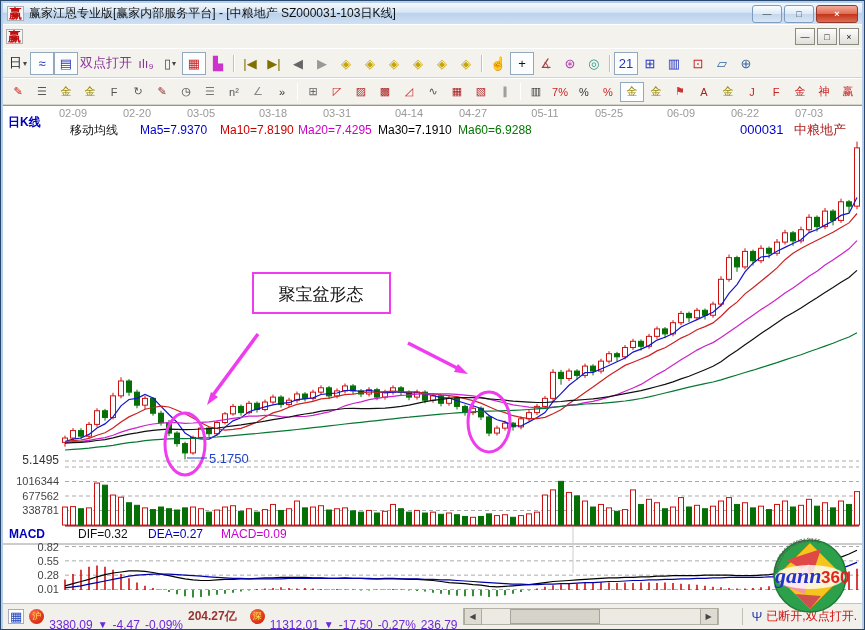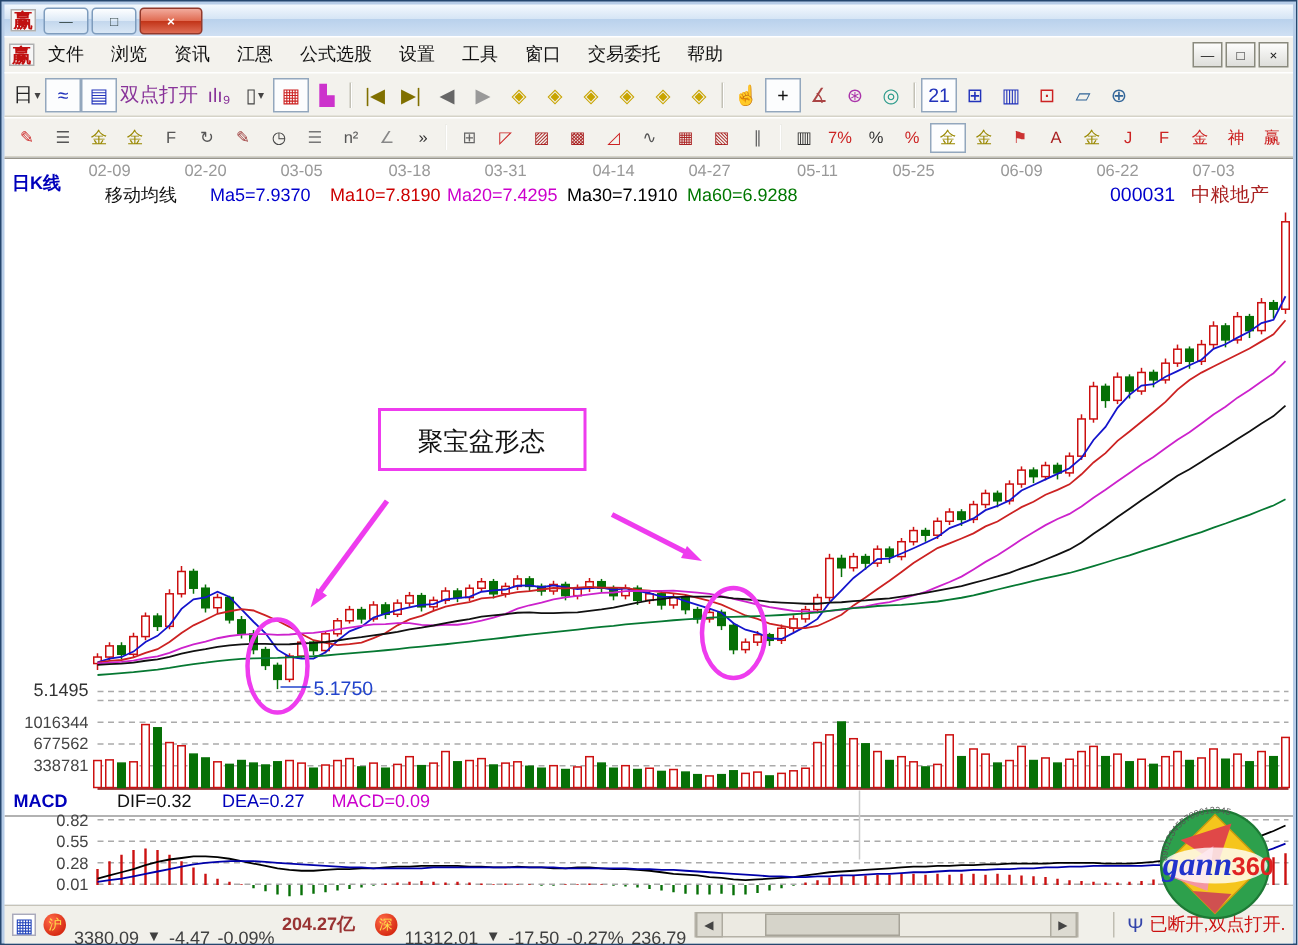--- a/index.html
+++ b/index.html
@@ -27,58 +27,47 @@
   .tbtn.frame{border:1px solid #93a7bd;background:#fcfdfe;}
   .tsep{width:1px;height:17px;background:#c3c1b6;border-right:1px solid #fff;margin:0 3px;}
   .arrow{font-size:8px;color:#444;margin-left:1px;}
   .chartwrap{position:relative;background:#fff;flex:1;border-top:1px solid #98958b;}
   svg{display:block;}
   #gannlogo{position:absolute;right:6px;top:430px;z-index:5;}
   .statusbar{height:25px;flex:0 0 25px;background:#f1f0ea;border-top:1px solid #c6c3b8;display:flex;align-items:center;font-size:12px;gap:5px;padding:0 5px;}
   .sbicon{color:#2244bb;font-size:13px;border:1px solid #aab;background:#fff;line-height:13px;padding:0 1px;}
   .badge{width:15px;height:15px;flex:0 0 15px;border-radius:50%;background:radial-gradient(circle at 35% 30%,#ff6a48,#c81400);
     color:#ffe24a;font-size:9px;display:flex;align-items:center;justify-content:center;}
-  .green{color:#404040;margin-top:16px;}
+  .green{color:#6d28d9;margin-top:16px;}
   .maroon{color:#993333;font-weight:bold;}
   .redtxt{color:#cc1111;}
   .sscroll{display:flex;align-items:center;height:17px;border:1px solid #b5b2a7;background:#eceae2;width:256px;box-sizing:border-box;}
   .sarrow{width:16px;height:15px;background:#dddbd2;border:1px solid #aeaba0;font-size:8px;display:flex;align-items:center;justify-content:center;color:#444;flex:0 0 16px;}
   .strack{flex:1;position:relative;height:15px;}
   .sthumb{position:absolute;left:28px;top:0;width:88px;height:13px;background:#d6d4ca;border:1px solid #a6a398;}
   .conn{margin-left:auto;display:flex;align-items:center;gap:4px;border-left:1px solid #c0bdb2;padding-left:8px;}
   .anticon{color:#3344aa;font-size:13px;}
 </style>
 </head>
 <body>
 
 <div class="win">
 
   <div class="titlebar">
     <span class="applogo">赢</span>
+    <span class="titletext">赢家江恩专业版[赢家内部服务平台] - [中粮地产  SZ000031-103日K线]</span>
     <span class="winbtns">
       <span class="wbtn">—</span>
       <span class="wbtn">□</span>
       <span class="wbtn close">×</span>
     </span>
   </div>
 
   <div class="menubar">
     <span class="applogo">赢</span>
-    <span id="menu-items" style="display:flex;">
-        <span class="menu-item">文件</span>
-        <span class="menu-item">浏览</span>
-        <span class="menu-item">资讯</span>
-        <span class="menu-item">江恩</span>
-        <span class="menu-item">公式选股</span>
-        <span class="menu-item">设置</span>
-        <span class="menu-item">工具</span>
-        <span class="menu-item">窗口</span>
-        <span class="menu-item">交易委托</span>
-        <span class="menu-item">帮助</span>
-      </span>
     <span class="mdi">
       <span class="mdibtn">—</span>
       <span class="mdibtn">□</span>
       <span class="mdibtn">×</span>
     </span>
   </div>
 
   <div class="toolbar" id="tb1">
       <span class="tbtn">
         <span style="color: rgb(34, 34, 34);">日</span>

